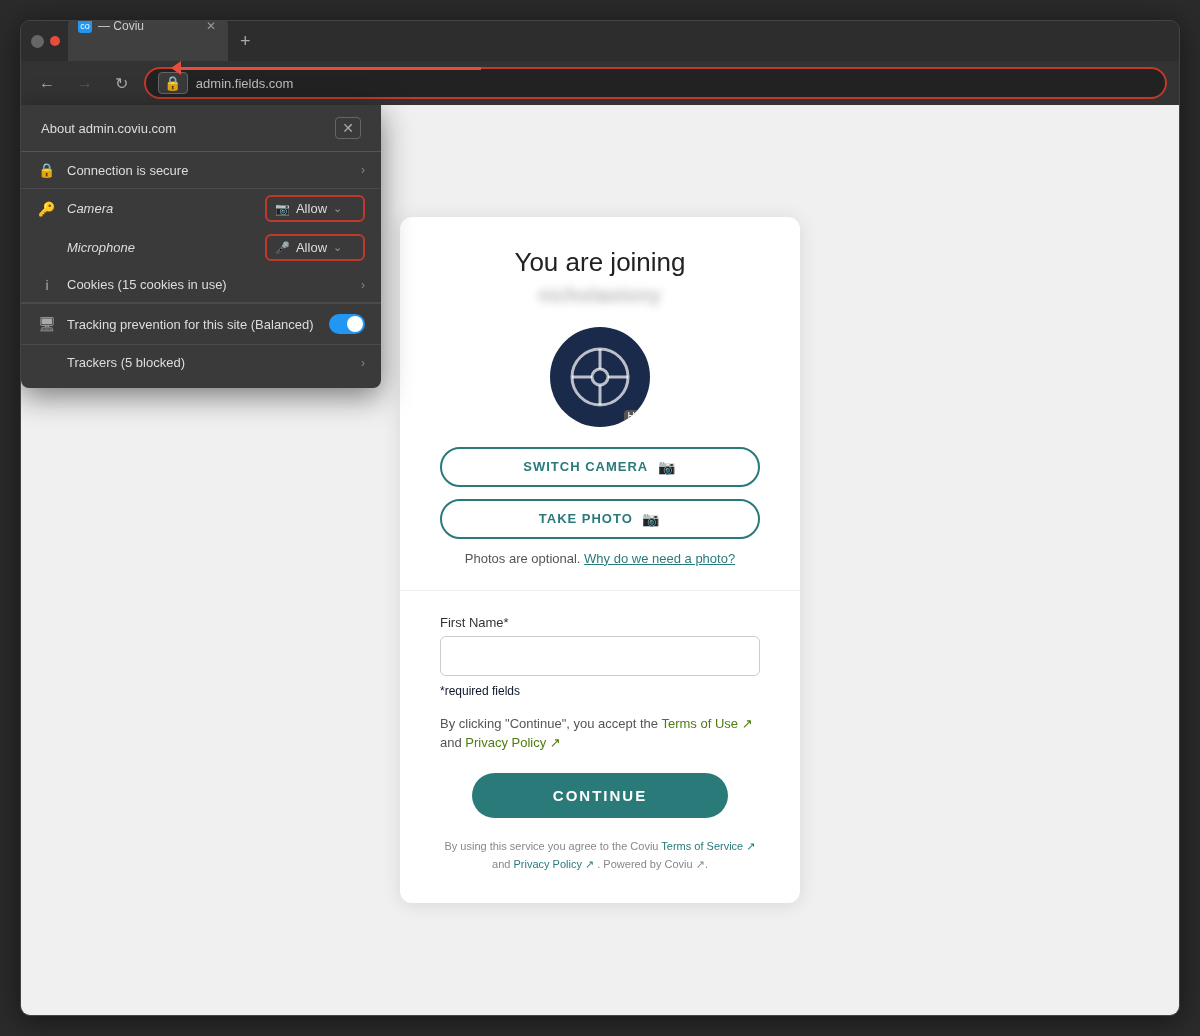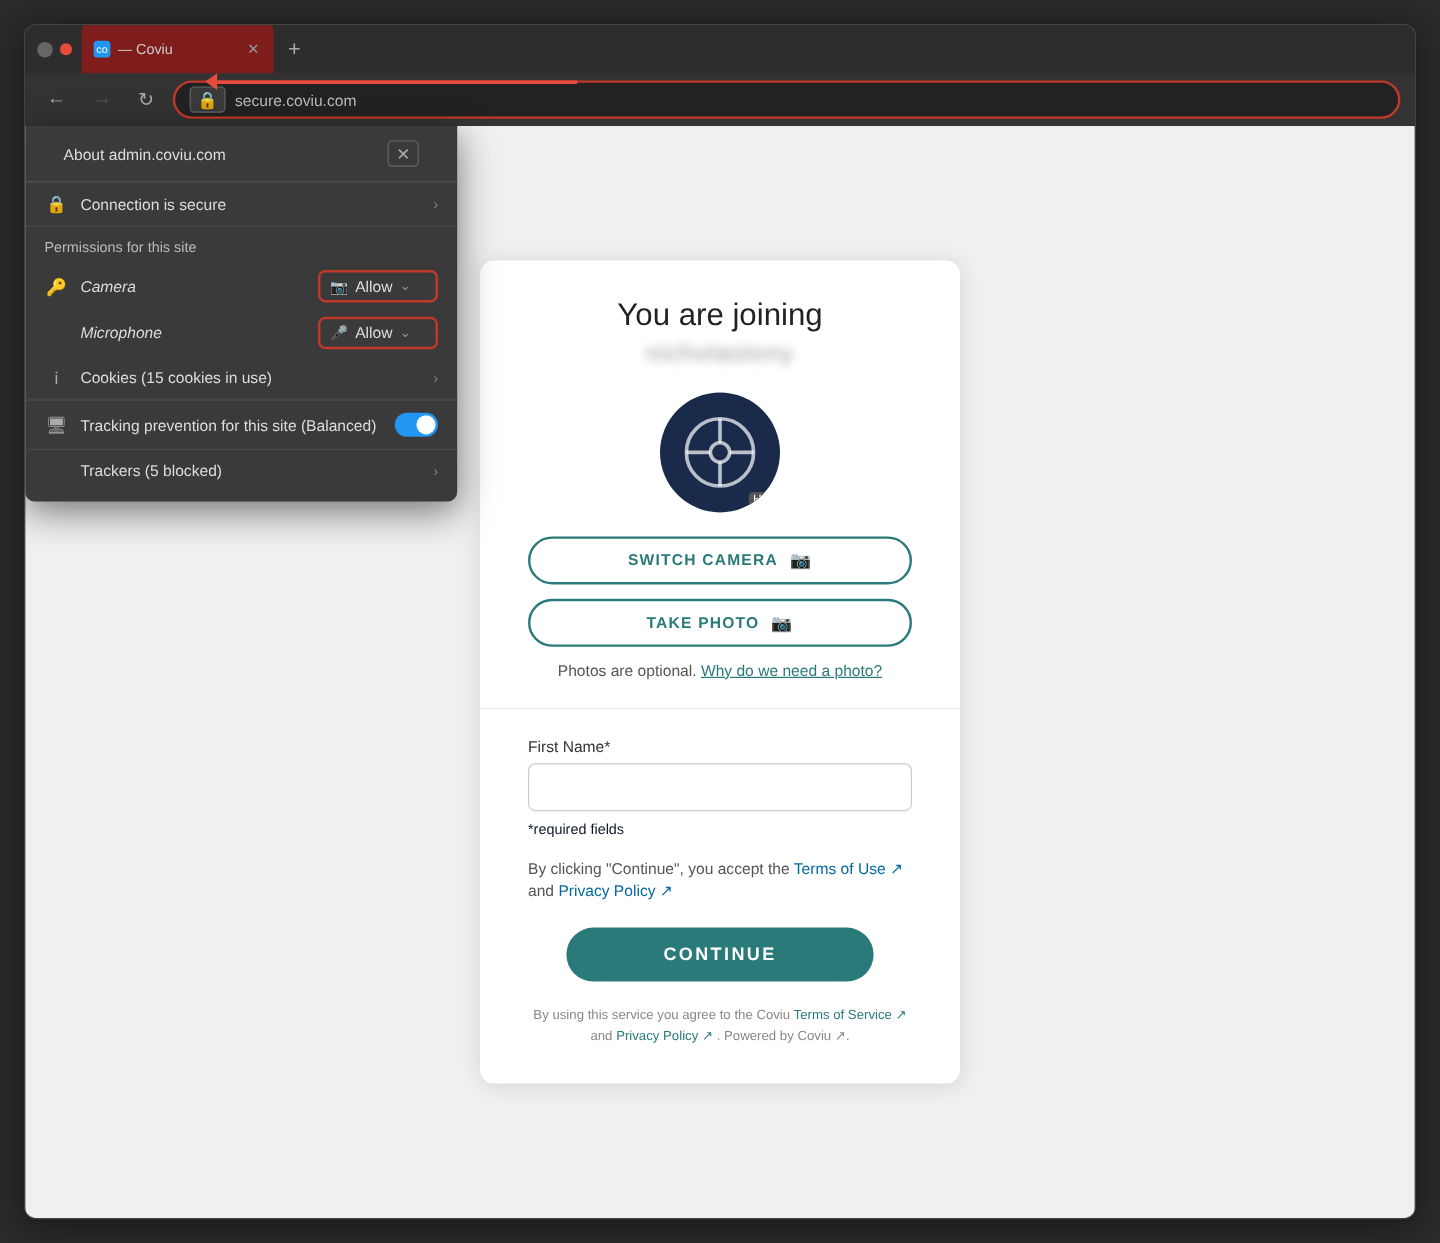--- a/index.html
+++ b/index.html
@@ -47,25 +47,25 @@
     }
     .wc-sidebar { background: #666; }
 
     .tab-bar {
       display: flex;
       align-items: center;
       gap: 6px;
       flex: 1;
     }
     .tab {
-      background: #7f1d1d;
+      background: #404040;
       border-radius: 6px 6px 0 0;
       height: 44px;
       display: flex;
-      align-items: center;
+      align-items: flex-start;
       padding: 0 10px;
       gap: 6px;
       font-size: 12px;
       color: #ccc;
       min-width: 160px;
     }
     .tab-favicon {
       width: 14px; height: 14px;
       background: #2196f3;
       border-radius: 3px;
@@ -156,21 +156,21 @@
       background: #3a3a3a;
       border-radius: 0 0 8px 8px;
       box-shadow: 0 8px 30px rgba(0,0,0,0.5);
       z-index: 50;
       padding-bottom: 8px;
     }
     .popup-header {
       display: flex;
       align-items: center;
       justify-content: space-between;
-      padding: 12px 32px;
+      padding: 12px 20px;
       border-bottom: 1px solid #555;
     }
     .popup-title {
       font-size: 13px;
       color: #ddd;
       font-weight: 500;
     }
     .popup-close {
       background: none;
       border: 1px solid #666;
@@ -394,21 +394,21 @@
     }
 
     .terms-text {
       font-size: 13px;
       color: #555;
       text-align: left;
       margin-bottom: 20px;
       line-height: 1.5;
     }
     .terms-text a {
-      color: #0369a1;
+      color: #4d7c0f;
       text-decoration: none;
     }
 
     .continue-btn {
       background: #2a7a7a;
       color: white;
       border: none;
       border-radius: 25px;
       padding: 14px 40px;
       font-size: 15px;
@@ -456,21 +456,21 @@
     </div>
   </div>
 
   <div class="nav-bar">
     <button class="nav-btn">←</button>
     <button class="nav-btn disabled">→</button>
     <button class="nav-btn">↻</button>
 
     <div class="address-bar">
       <span class="lock-icon">🔒</span>
-      <span class="address-text">secure.coviu.com</span>
+      <span class="address-text">admin.fields.com</span>
     </div>
 
     <div class="red-arrow"></div>
   </div>
 
   <div class="browser-content">
 
     <div class="popup-panel">
       <div class="popup-header">
         <span class="popup-title">About admin.coviu.com</span>
@@ -479,21 +479,20 @@
 
       <div class="popup-section">
         <div class="popup-row">
           <span class="popup-row-icon">🔒</span>
           <span class="popup-row-text">Connection is secure</span>
           <span class="popup-row-arrow">›</span>
         </div>
       </div>
 
       <div class="popup-section">
-        <div class="popup-permissions-header">Permissions for this site</div>
 
         <div class="permission-row">
           <span class="popup-row-icon">🔑</span>
           <span class="permission-label">Camera</span>
           <div class="permission-dropdown">
             <span class="permission-dropdown-icon">📷</span>
             <span class="permission-dropdown-text">Allow</span>
             <span class="permission-dropdown-arrow">⌄</span>
           </div>
         </div>

